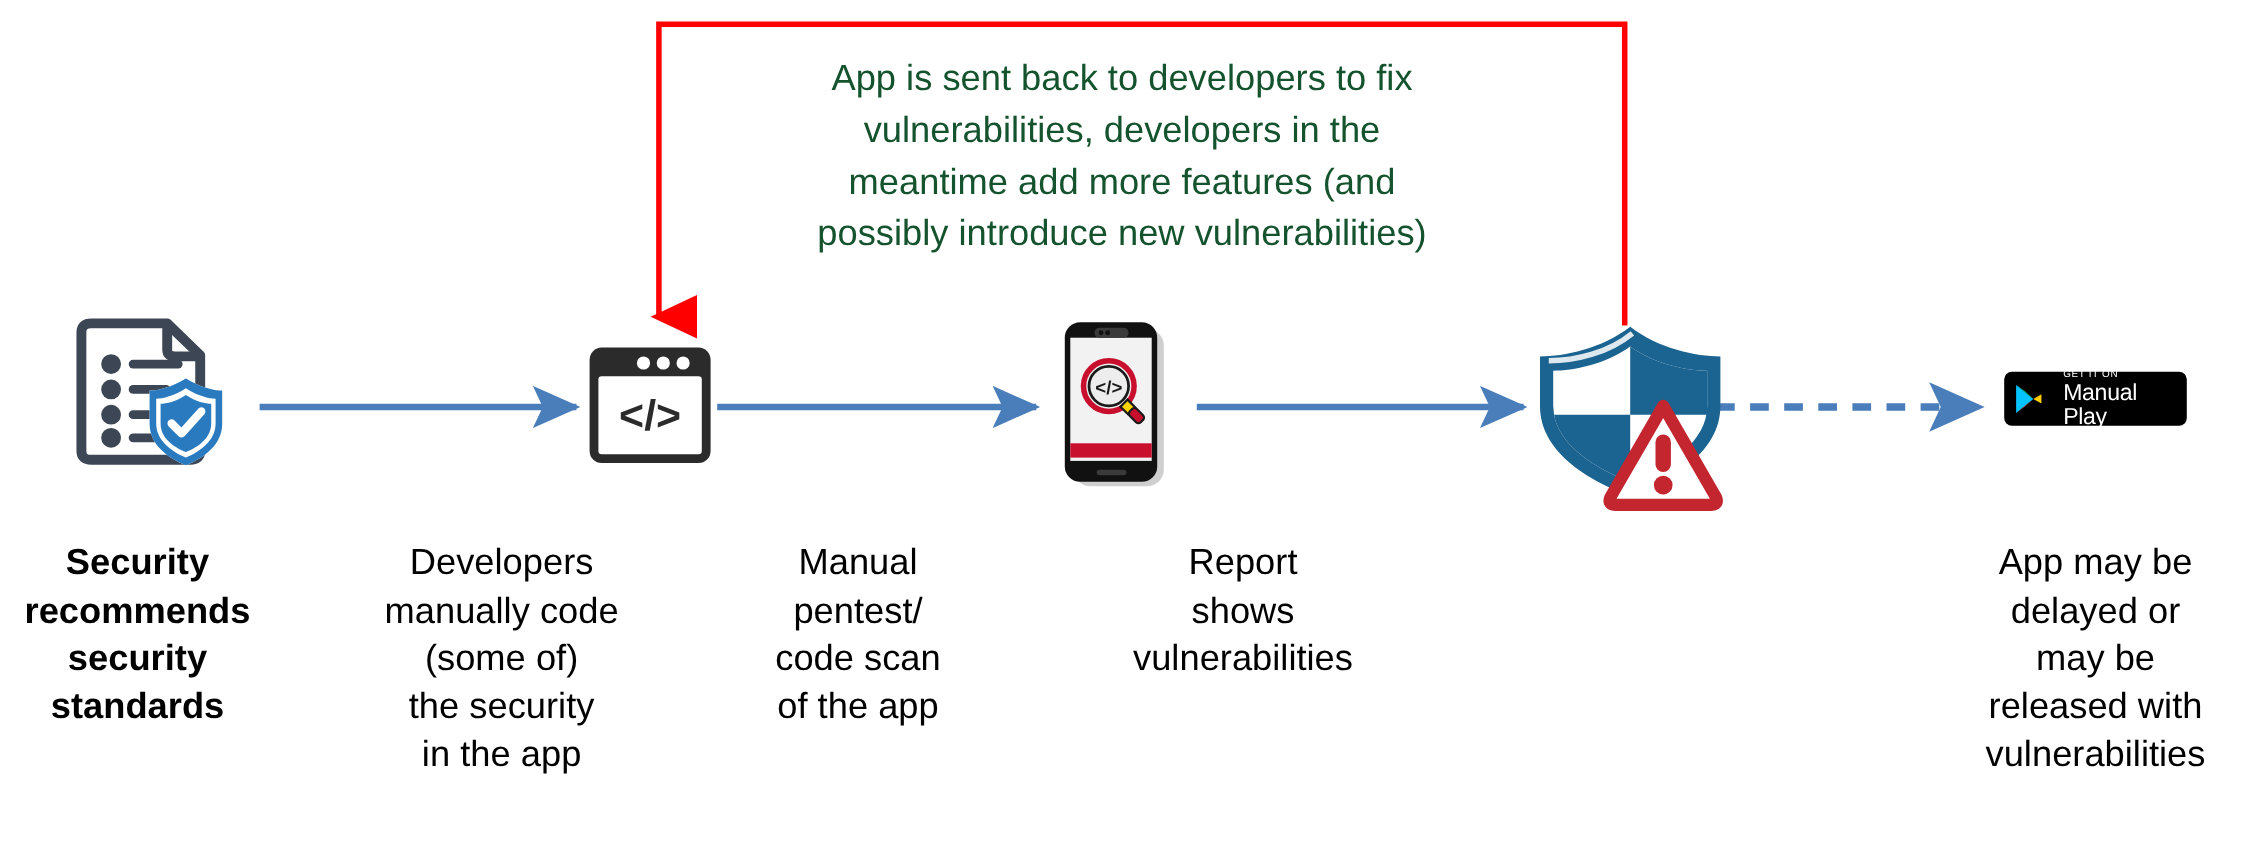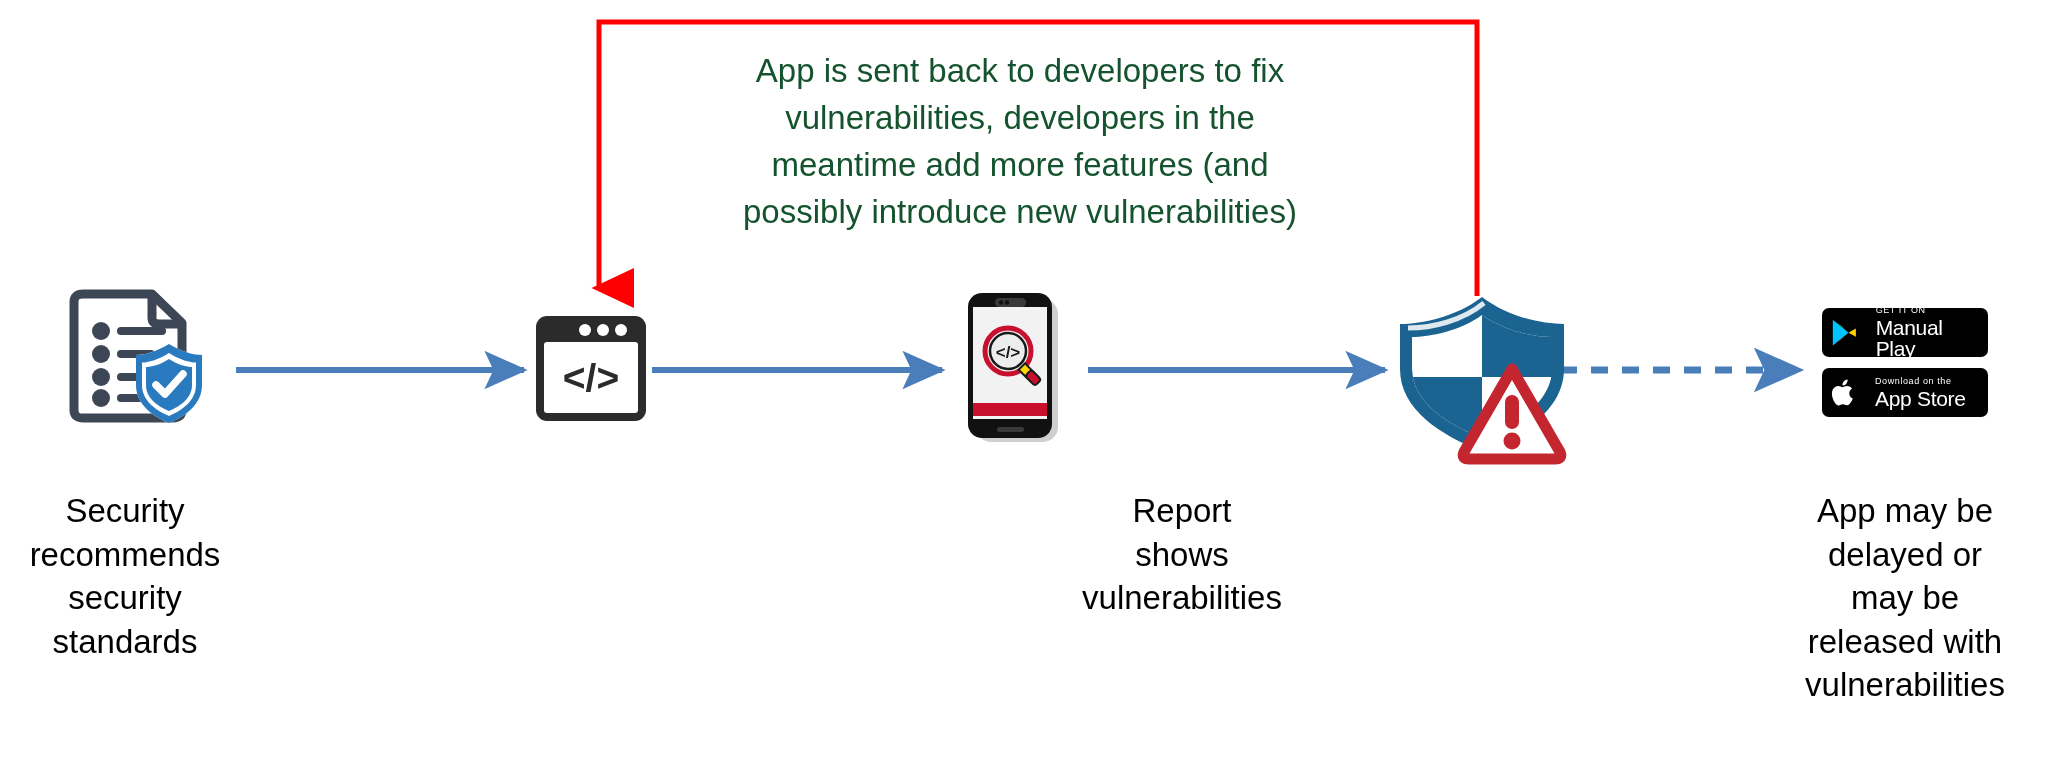--- a/index.html
+++ b/index.html
@@ -53,24 +53,24 @@
   }
   .stage .caption {
     margin-top: 34px;
     text-align: center;
     font-size: 33px;
     line-height: 1.32;
     white-space: pre-line;
     color: #000;
   }
 
-  #stage-1 { left: 0px;    width: 250px; }
+  #stage-1 { left: 0px;    width: 250px; font-weight: bold; }
   #stage-2 { left: 325px;  width: 262px; }
   #stage-3 { left: 655px;  width: 250px; }
-  #stage-4 { left: 1052px; width: 260px; }
+  #stage-4 { left: 1000px; width: 260px; }
 
   
   #stage-stores {
     position: absolute;
     left: 1760px;
     top: 270px;
     width: 290px;
     z-index: 4;
   }
   #stage-stores .badge-slot {
@@ -241,24 +241,33 @@
 <div class="stage" id="stage-1">
   <div class="icon-slot"></div>
   <div class="caption">Security
 recommends
 security
 standards</div>
 </div>
 
 <div class="stage" id="stage-2">
   <div class="icon-slot"></div>
+  <div class="caption">Developers
+manually code
+(some of)
+the security
+in the app</div>
 </div>
 
 <div class="stage" id="stage-3">
   <div class="icon-slot"></div>
+  <div class="caption">Manual
+pentest/
+code scan
+of the app</div>
 </div>
 
 <div class="stage" id="stage-4">
   <div class="icon-slot"></div>
   <div class="caption">Report
 shows
 vulnerabilities</div>
 </div>
 
 <div id="stage-stores">
@@ -271,32 +280,20 @@
         <path d="M2,29.5 L19,15.6 L11,22.8 Z" fill="#ff3a44"></path>
         <path d="M19,15.6 L27,11 L27,20.2 Z" fill="#ffce00"></path>
         <path d="M2,2 L2,29.5 L11,15.6 Z" fill="#00e3ff" opacity="0"></path>
       </svg>
       <span class="badge-text">
         <span class="badge-small">GET IT ON</span>
         <span class="badge-big">Manual Play</span>
       </span>
     </div>
 
-    <div class="badge">
-      <svg width="27" height="32" viewBox="0 0 27 32">
-        <path d="M18.3,16.6c0-3.3,2.7-4.9,2.8-5c-1.5-2.2-3.9-2.5-4.7-2.6c-2-0.2-3.9,1.2-4.9,1.2c-1,0-2.6-1.2-4.2-1.1
-                 c-2.2,0-4.2,1.3-5.3,3.2c-2.3,3.9-0.6,9.7,1.6,12.9c1.1,1.6,2.4,3.3,4.1,3.2c1.6-0.1,2.2-1.1,4.2-1.1c1.9,0,2.5,1.1,4.2,1
-                 c1.7,0,2.8-1.6,3.9-3.2c1.2-1.8,1.7-3.6,1.7-3.7C21.6,21.5,18.3,20.3,18.3,16.6z" fill="#ffffff"></path>
-        <path d="M15.3,6.7c0.9-1.1,1.5-2.6,1.3-4.1c-1.3,0.1-2.9,0.9-3.8,1.9c-0.8,0.9-1.5,2.5-1.3,3.9C12.9,8.6,14.4,7.8,15.3,6.7z" fill="#ffffff"></path>
-      </svg>
-      <span class="badge-text">
-        <span class="badge-small">Download on the</span>
-        <span class="badge-big">App Store</span>
-      </span>
-    </div>
 
   </div>
   <div class="caption">App may be
 delayed or
 may be
 released with
 vulnerabilities</div>
 </div>
 
 </body></html>

